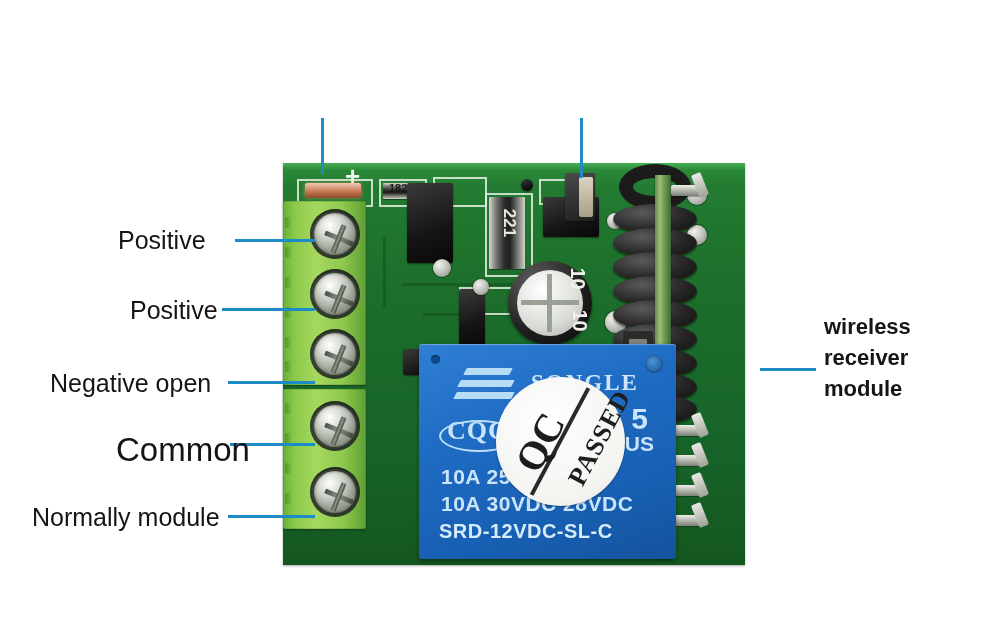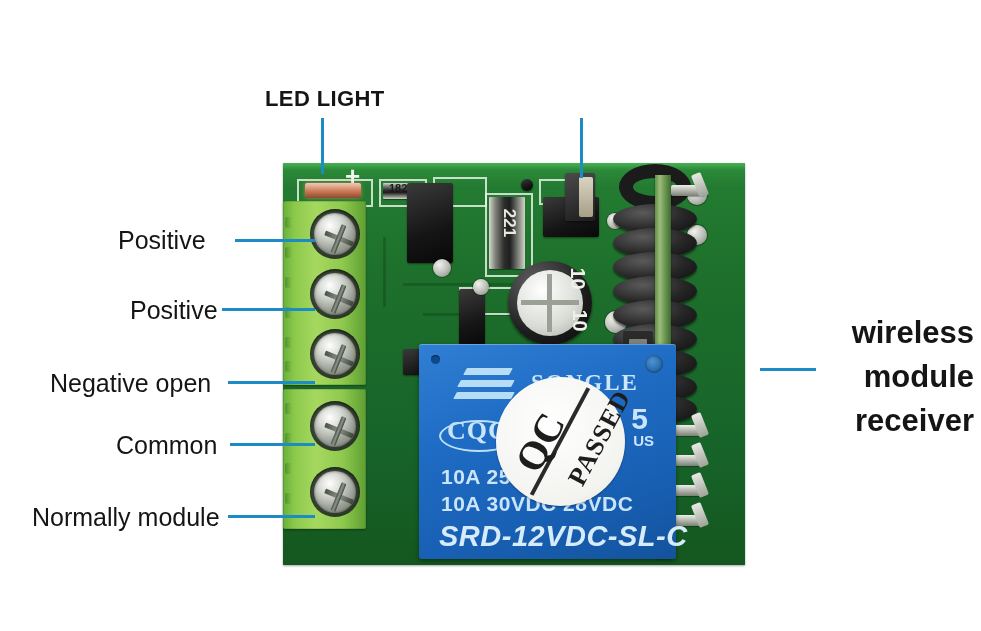--- a/index.html
+++ b/index.html
@@ -93,24 +93,24 @@
   .songle-logo{position:absolute;left:36px;top:24px;width:62px;height:34px;}
   .songle-logo i{position:absolute;display:block;height:7px;background:#b7dcf6;
     transform:skewX(-28deg);border-radius:1px;}
   .relay-txt{position:absolute;white-space:nowrap;color:#c9e4fb;font-weight:bold;}
   #songle-name{left:112px;top:26px;font-size:23px;font-family:"Liberation Serif",serif;
     letter-spacing:2px;color:#cde6fb;}
   #cqc{left:28px;top:72px;font-size:26px;font-family:"Liberation Serif",serif;letter-spacing:1px;}
   #cqc:before{content:"";position:absolute;left:-8px;top:4px;width:76px;height:28px;
     border:2px solid #bcdff8;border-radius:50%;}
   #mark5{right:28px;top:58px;font-size:30px;}
-  #markus{right:22px;top:88px;font-size:15px;}
+  #markus{right:22px;top:88px;font-size:21px;}
   #rate1{left:22px;top:121px;font-size:21px;letter-spacing:.5px;}
   #rate2{left:22px;top:148px;font-size:21px;letter-spacing:.5px;}
-  #partno{left:20px;top:176px;font-size:29px;letter-spacing:.5px;color:#d6ebfc;font-style:italic;}
+  #partno{left:20px;top:176px;font-size:20px;letter-spacing:.5px;color:#d6ebfc;}
   #qc-sticker{
     position:absolute;left:77px;top:33px;width:129px;height:129px;border-radius:50%;
     background:radial-gradient(circle at 42% 36%,#ffffff,#f3f3f0 70%,#dedeD8 100%);
     box-shadow:0 1px 2px rgba(0,0,0,.35);
   }
   #qc-sticker .slash{position:absolute;left:62px;top:4px;width:4px;height:121px;
     background:#2a2a2a;transform:rotate(28deg);}
   #qc-sticker .qc{position:absolute;left:14px;top:42px;font-size:40px;color:#1d1d1d;
     font-family:"Liberation Serif",serif;font-weight:bold;transform:rotate(-62deg);}
   #qc-sticker .passed{position:absolute;left:52px;top:46px;font-size:26px;color:#1d1d1d;
@@ -346,33 +346,32 @@
   <div class="lead lead-v" style="left:580px;top:118px;height:60px;"></div>
 
   <div class="lead lead-h" style="left:235px;top:239px;width:80px;"></div>
   <div class="lead lead-h" style="left:222px;top:308px;width:93px;"></div>
   <div class="lead lead-h" style="left:228px;top:381px;width:87px;"></div>
   <div class="lead lead-h" style="left:230px;top:443px;width:85px;"></div>
   <div class="lead lead-h" style="left:228px;top:515px;width:87px;"></div>
 
   <div class="lead lead-h" style="left:760px;top:368px;width:56px;"></div>
 
-  <div class="lbl lbl-cap" style="left:265px;top:86px;font-size:22px;">LED LIGHT</div>
 
 
   <div class="lbl lbl-plain" style="left:118px;top:226px;font-size:25px;">Positive</div>
 
 
   <div class="lbl lbl-plain" style="left:130px;top:296px;font-size:25px;">Positive</div>
 
   <div class="lbl lbl-plain" style="left:50px;top:369px;font-size:25px;">Negative open</div>
 
-  <div class="lbl lbl-plain" style="left:116px;top:431px;font-size:25px;">Common</div>
+  <div class="lbl lbl-plain" style="left:116px;top:431px;font-size:33px;">Common</div>
 
   <div class="lbl lbl-plain" style="left:32px;top:503px;font-size:25px;">Normally module</div>
 
-  <div class="lbl lbl-right" style="left:824px;top:311px;font-size:31px;width:150px;text-align:right;">
+  <div class="lbl lbl-right" style="left:824px;top:311px;font-size:22px;width:150px;">
     <div>wireless</div>
+    <div>receiver</div>
     <div>module</div>
-    <div>receiver</div>
   </div>
 
 </div>
 
 </body></html>

